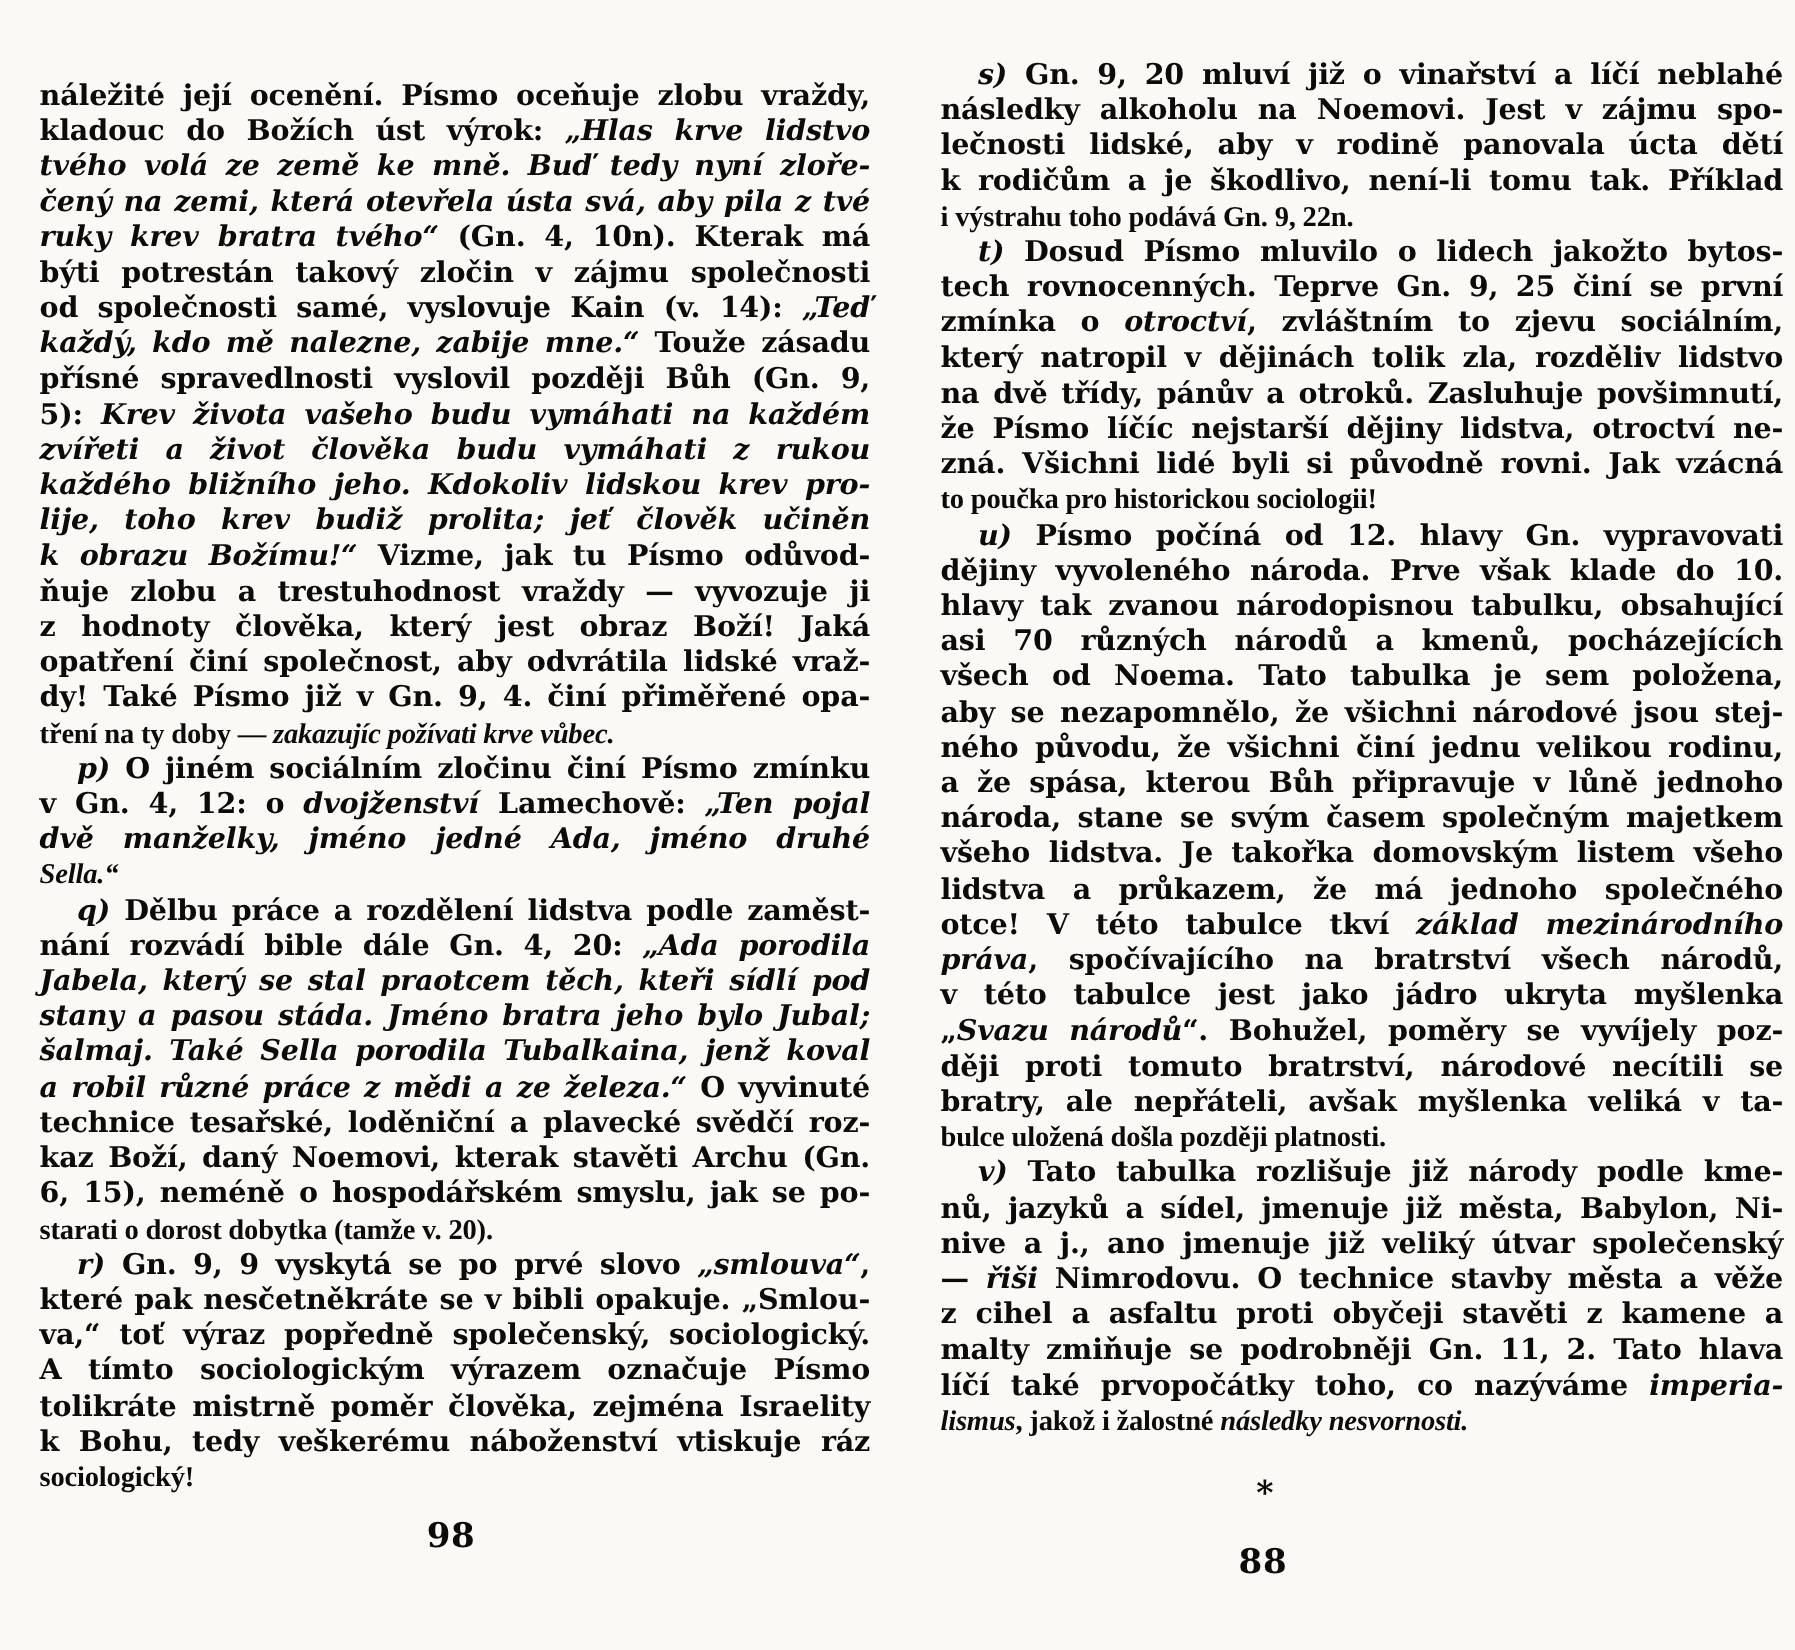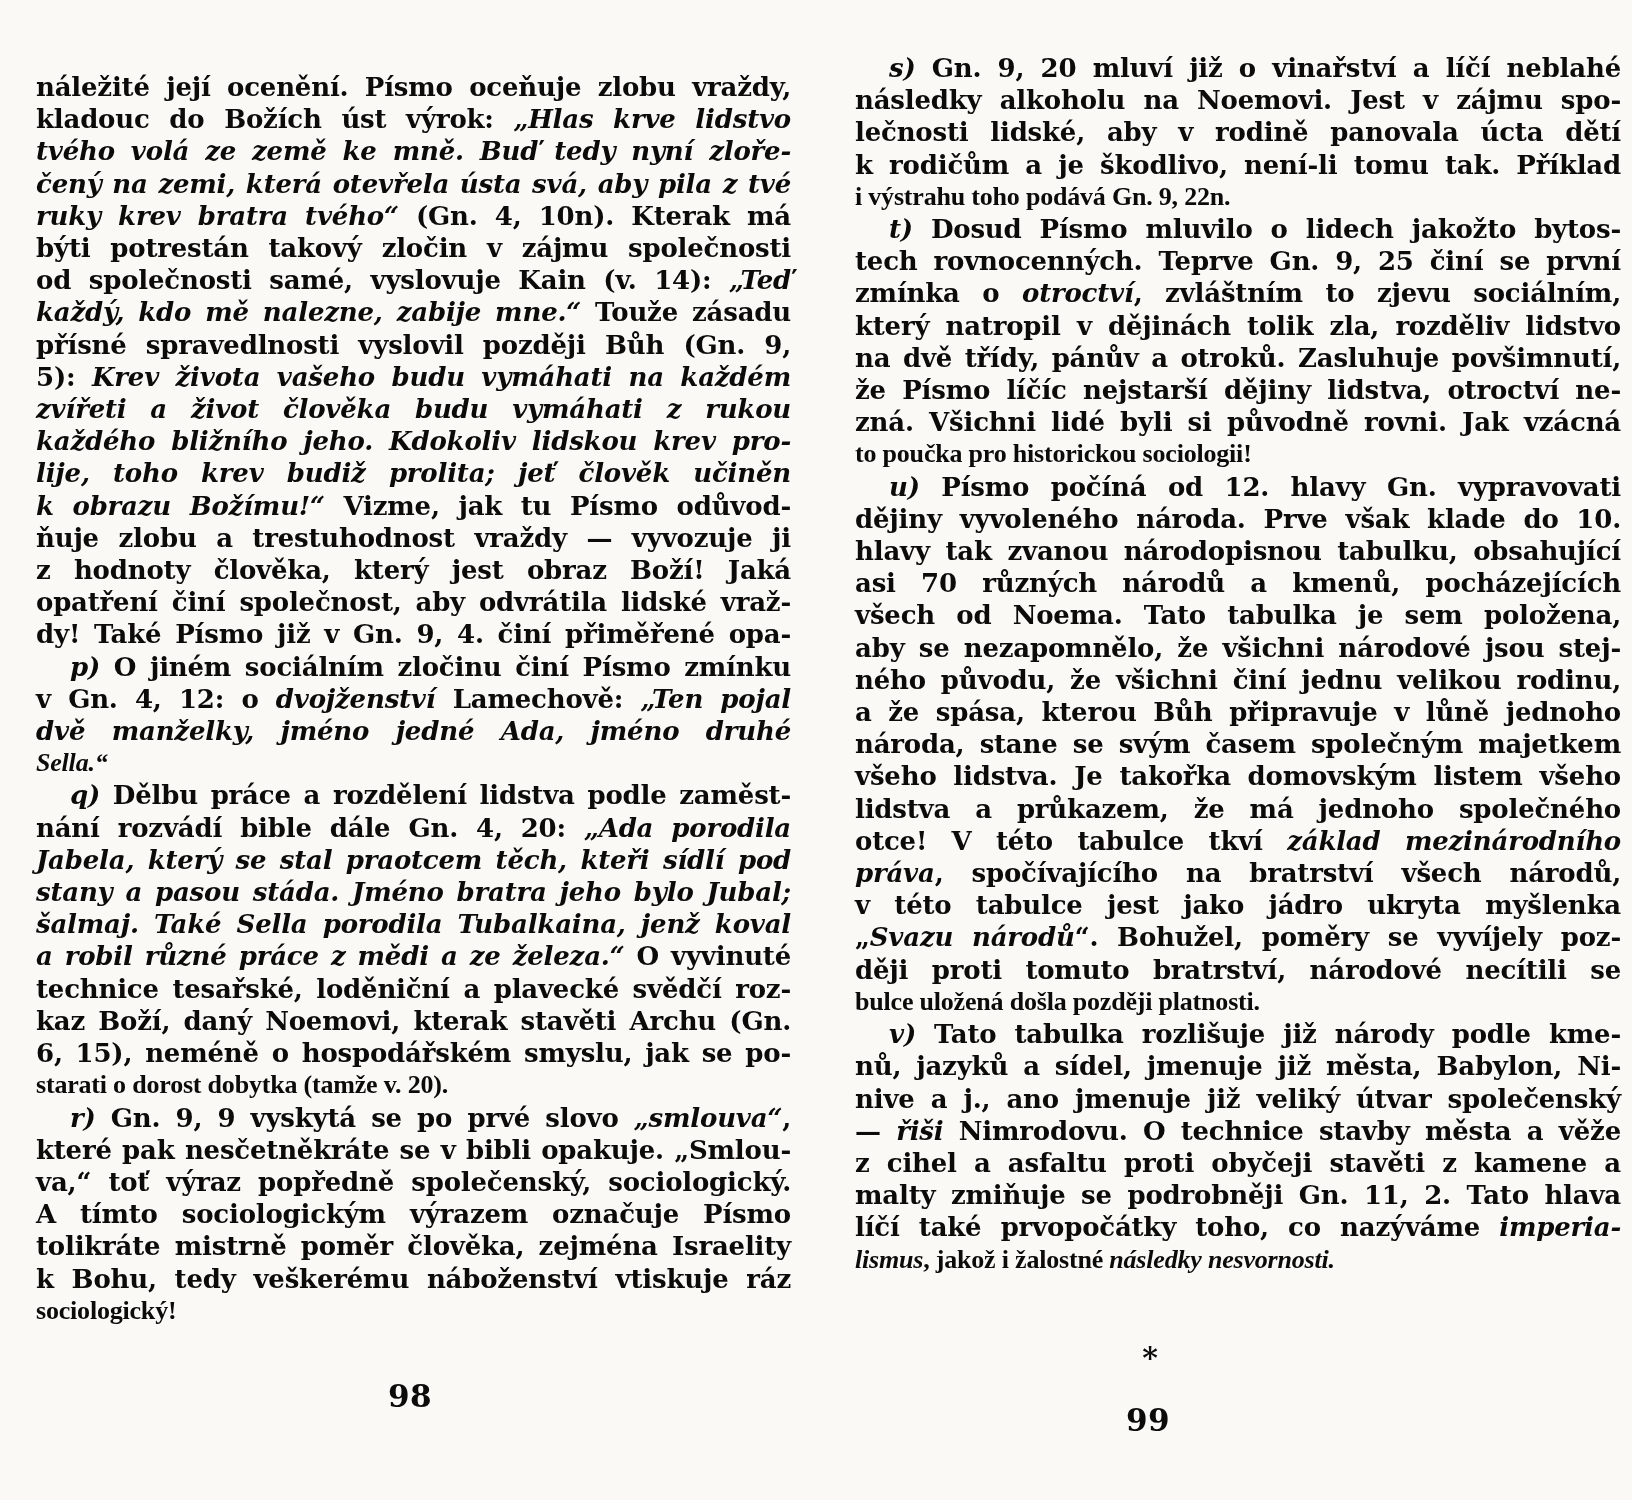--- a/index.html
+++ b/index.html
@@ -72,20 +72,21 @@
       <div class="line"><span>přísné spravedlnosti vyslovil později Bůh (Gn. 9,</span></div>
       <div class="line"><span>5): </span><span class="it">Krev života vašeho budu vymáhati na každém</span></div>
       <div class="line"><span class="it">zvířeti a život člověka budu vymáhati z rukou</span></div>
       <div class="line"><span class="it">každého bližního jeho. Kdokoliv lidskou krev pro-</span></div>
       <div class="line"><span class="it">lije, toho krev budiž prolita; jeť člověk učiněn</span></div>
       <div class="line"><span class="it">k obrazu Božímu!“</span><span> Vizme, jak tu Písmo odůvod-</span></div>
       <div class="line"><span>ňuje zlobu a trestuhodnost vraždy — vyvozuje ji</span></div>
       <div class="line"><span>z hodnoty člověka, který jest obraz Boží! Jaká</span></div>
       <div class="line"><span>opatření činí společnost, aby odvrátila lidské vraž-</span></div>
       <div class="line"><span>dy! Také Písmo již v Gn. 9, 4. činí přiměřené opa-</span></div>
+      <div class="line end"><span>tření na ty doby — </span><span class="it">zakazujíc požívati krve vůbec.</span></div>
       <div class="line ind"><span class="it">p) </span><span>O jiném sociálním zločinu činí Písmo zmínku</span></div>
       <div class="line"><span>v Gn. 4, 12: o </span><span class="it">dvojženství</span><span> Lamechově: </span><span class="it">„Ten pojal</span></div>
       <div class="line"><span class="it">dvě manželky, jméno jedné Ada, jméno druhé</span></div>
       <div class="line end"><span class="it">Sella.“</span></div>
       <div class="line ind"><span class="it">q) </span><span>Dělbu práce a rozdělení lidstva podle zaměst-</span></div>
       <div class="line"><span>nání rozvádí bible dále Gn. 4, 20: </span><span class="it">„Ada porodila</span></div>
       <div class="line"><span class="it">Jabela, který se stal praotcem těch, kteři sídlí pod</span></div>
       <div class="line"><span class="it">stany a pasou stáda. Jméno bratra jeho bylo Jubal;</span></div>
       <div class="line"><span class="it">šalmaj. Také Sella porodila Tubalkaina, jenž koval</span></div>
       <div class="line"><span class="it">a robil různé práce z mědi a ze železa.“</span><span> O vyvinuté</span></div>
@@ -125,30 +126,31 @@
       <div class="line"><span>ného původu, že všichni činí jednu velikou rodinu,</span></div>
       <div class="line"><span>a že spása, kterou Bůh připravuje v lůně jednoho</span></div>
       <div class="line"><span>národa, stane se svým časem společným majetkem</span></div>
       <div class="line"><span>všeho lidstva. Je takořka domovským listem všeho</span></div>
       <div class="line"><span>lidstva a průkazem, že má jednoho společného</span></div>
       <div class="line"><span>otce! V této tabulce tkví </span><span class="it">základ mezinárodního</span></div>
       <div class="line"><span class="it">práva</span><span>, spočívajícího na bratrství všech národů,</span></div>
       <div class="line"><span>v této tabulce jest jako jádro ukryta myšlenka</span></div>
       <div class="line"><span>„</span><span class="it">Svazu národů</span><span>“. Bohužel, poměry se vyvíjely poz-</span></div>
       <div class="line"><span>ději proti tomuto bratrství, národové necítili se</span></div>
+      <div class="line"><span>bratry, ale nepřáteli, avšak myšlenka veliká v ta-</span></div>
       <div class="line end"><span>bulce uložená došla později platnosti.</span></div>
       <div class="line ind"><span class="it">v) </span><span>Tato tabulka rozlišuje již národy podle kme-</span></div>
       <div class="line"><span>nů, jazyků a sídel, jmenuje již města, Babylon, Ni-</span></div>
       <div class="line"><span>nive a j., ano jmenuje již veliký útvar společenský</span></div>
       <div class="line"><span>— </span><span class="it">řiši</span><span> Nimrodovu. O technice stavby města a věže</span></div>
       <div class="line"><span>z cihel a asfaltu proti obyčeji stavěti z kamene a</span></div>
       <div class="line"><span>malty zmiňuje se podrobněji Gn. 11, 2. Tato hlava</span></div>
       <div class="line"><span>líčí také prvopočátky toho, co nazýváme </span><span class="it">imperia-</span></div>
       <div class="line end"><span class="it">lismus</span><span>, jakož i žalostné </span><span class="it">následky nesvornosti.</span></div>
     </div>
 
   <div class="separator">*</div>
 
   <div class="pageno pageno-left">98</div>
 
-  <div class="pageno pageno-right">99</div>
+  <div class="pageno pageno-right">88</div>
 
 </div>
 
 </body></html>

